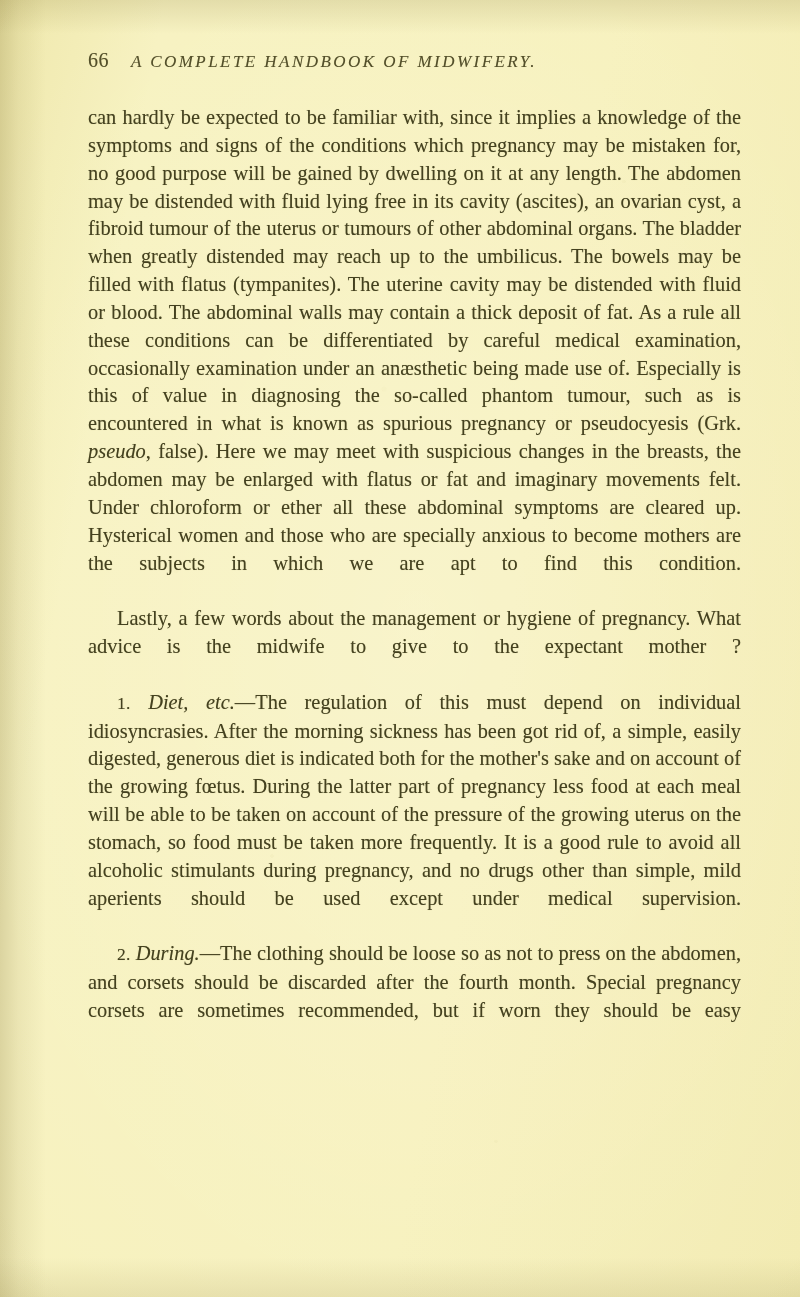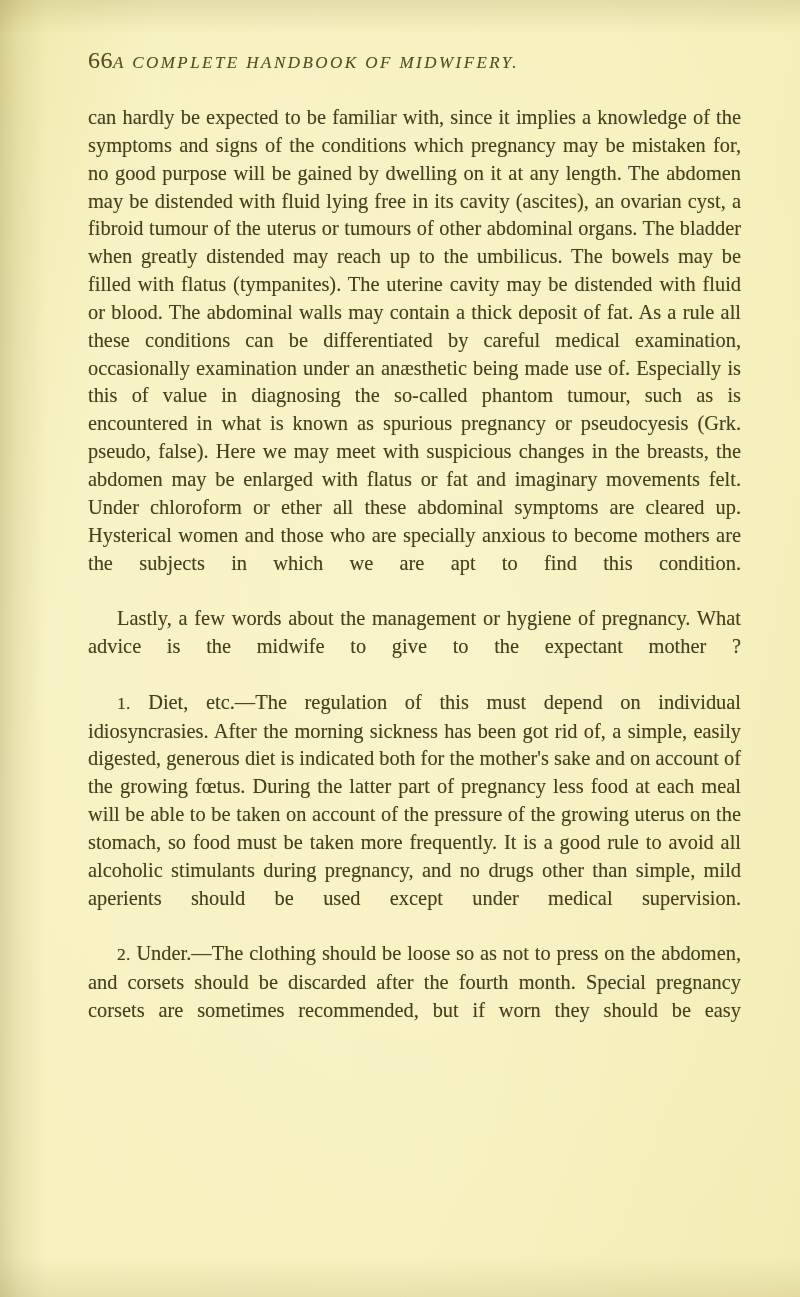--- a/index.html
+++ b/index.html
@@ -77,22 +77,23 @@
     left: 88px;
     width: 652px;
     color: #47431f;
     font-size: 20.5px;
     line-height: 24px;
     white-space: nowrap;
     opacity: 0.93;
   }
   .folio {
     display: inline-block;
-    font-size: 24px;
+    font-size: 20px;
     letter-spacing: 0.5px;
+    margin-right: 22px;
     vertical-align: baseline;
   }
   .head-title {
     display: inline-block;
     font-size: 17px;
     letter-spacing: 2.45px;
     text-transform: uppercase;
     vertical-align: baseline;
     font-style: italic;
   }
@@ -121,20 +122,21 @@
     text-indent: 29px;
   }
   
   .textblock p::after {
     content: "";
     display: inline-block;
     width: 100%;
   }
 
   .it {
+    font-style: italic;
   }
   .num {
     font-style: normal;
     font-size: 17.5px;
     letter-spacing: 0.2px;
   }
 
   
   .textblock, .running-head {
     text-shadow: 0 0 0.7px rgba(70,65,30,0.35);
@@ -151,16 +153,16 @@
   <div class="grain"></div>
 
   <div class="running-head">
     <span class="folio">66</span><span class="head-title">A COMPLETE HANDBOOK OF MIDWIFERY.</span>
   </div>
 
   <div class="textblock" id="textblock">
       <p><span>can hardly be expected to be familiar with, since it implies a knowledge of the symptoms and signs of the conditions which pregnancy may be mistaken for, no good purpose will be gained by dwelling on it at any length.  The abdomen may be distended with fluid lying free in its cavity (ascites), an ovarian cyst, a fibroid tumour of the uterus or tumours of other abdominal organs.  The bladder when greatly distended may reach up to the umbilicus.  The bowels may be filled with flatus (tympanites).  The uterine cavity may be distended with fluid or blood.  The abdominal walls may contain a thick deposit of fat.  As a rule all these conditions can be differentiated by careful medical examination, occasionally examination under an anæsthetic being made use of.  Especially is this of value in diagnosing the so-called phantom tumour, such as is encountered in what is known as spurious pregnancy or pseudocyesis (Grk. </span><span class="it">pseudo</span><span>, false).  Here we may meet with suspicious changes in the breasts, the abdomen may be enlarged with flatus or fat and imaginary movements felt.  Under chloroform or ether all these abdominal symptoms are cleared up.  Hysterical women and those who are specially anxious to become mothers are the subjects in which we are apt to find this condition.</span></p>
       <p class="indent"><span>Lastly, a few words about the management or hygiene of pregnancy.  What advice is the midwife to give to the expectant mother ?</span></p>
       <p class="indent"><span class="num">1.</span><span> </span><span class="it">Diet, etc.</span><span>—The regulation of this must depend on individual idiosyncrasies.  After the morning sickness has been got rid of, a simple, easily digested, generous diet is indicated both for the mother's sake and on account of the growing fœtus.  During the latter part of pregnancy less food at each meal will be able to be taken on account of the pressure of the growing uterus on the stomach, so food must be taken more frequently.  It is a good rule to avoid all alcoholic stimulants during pregnancy, and no drugs other than simple, mild aperients should be used except under medical supervision.</span></p>
-      <p class="indent"><span class="num">2.</span><span> </span><span class="it">Under.</span><span>—The clothing should be loose so as not to press on the abdomen, and corsets should be discarded after the fourth month.  Special pregnancy corsets are sometimes recommended, but if worn they should be easy</span></p>
+      <p class="indent"><span class="num">2.</span><span> </span><span class="it">During.</span><span>—The clothing should be loose so as not to press on the abdomen, and corsets should be discarded after the fourth month.  Special pregnancy corsets are sometimes recommended, but if worn they should be easy</span></p>
     </div>
 
 </div>
 
 </body></html>

